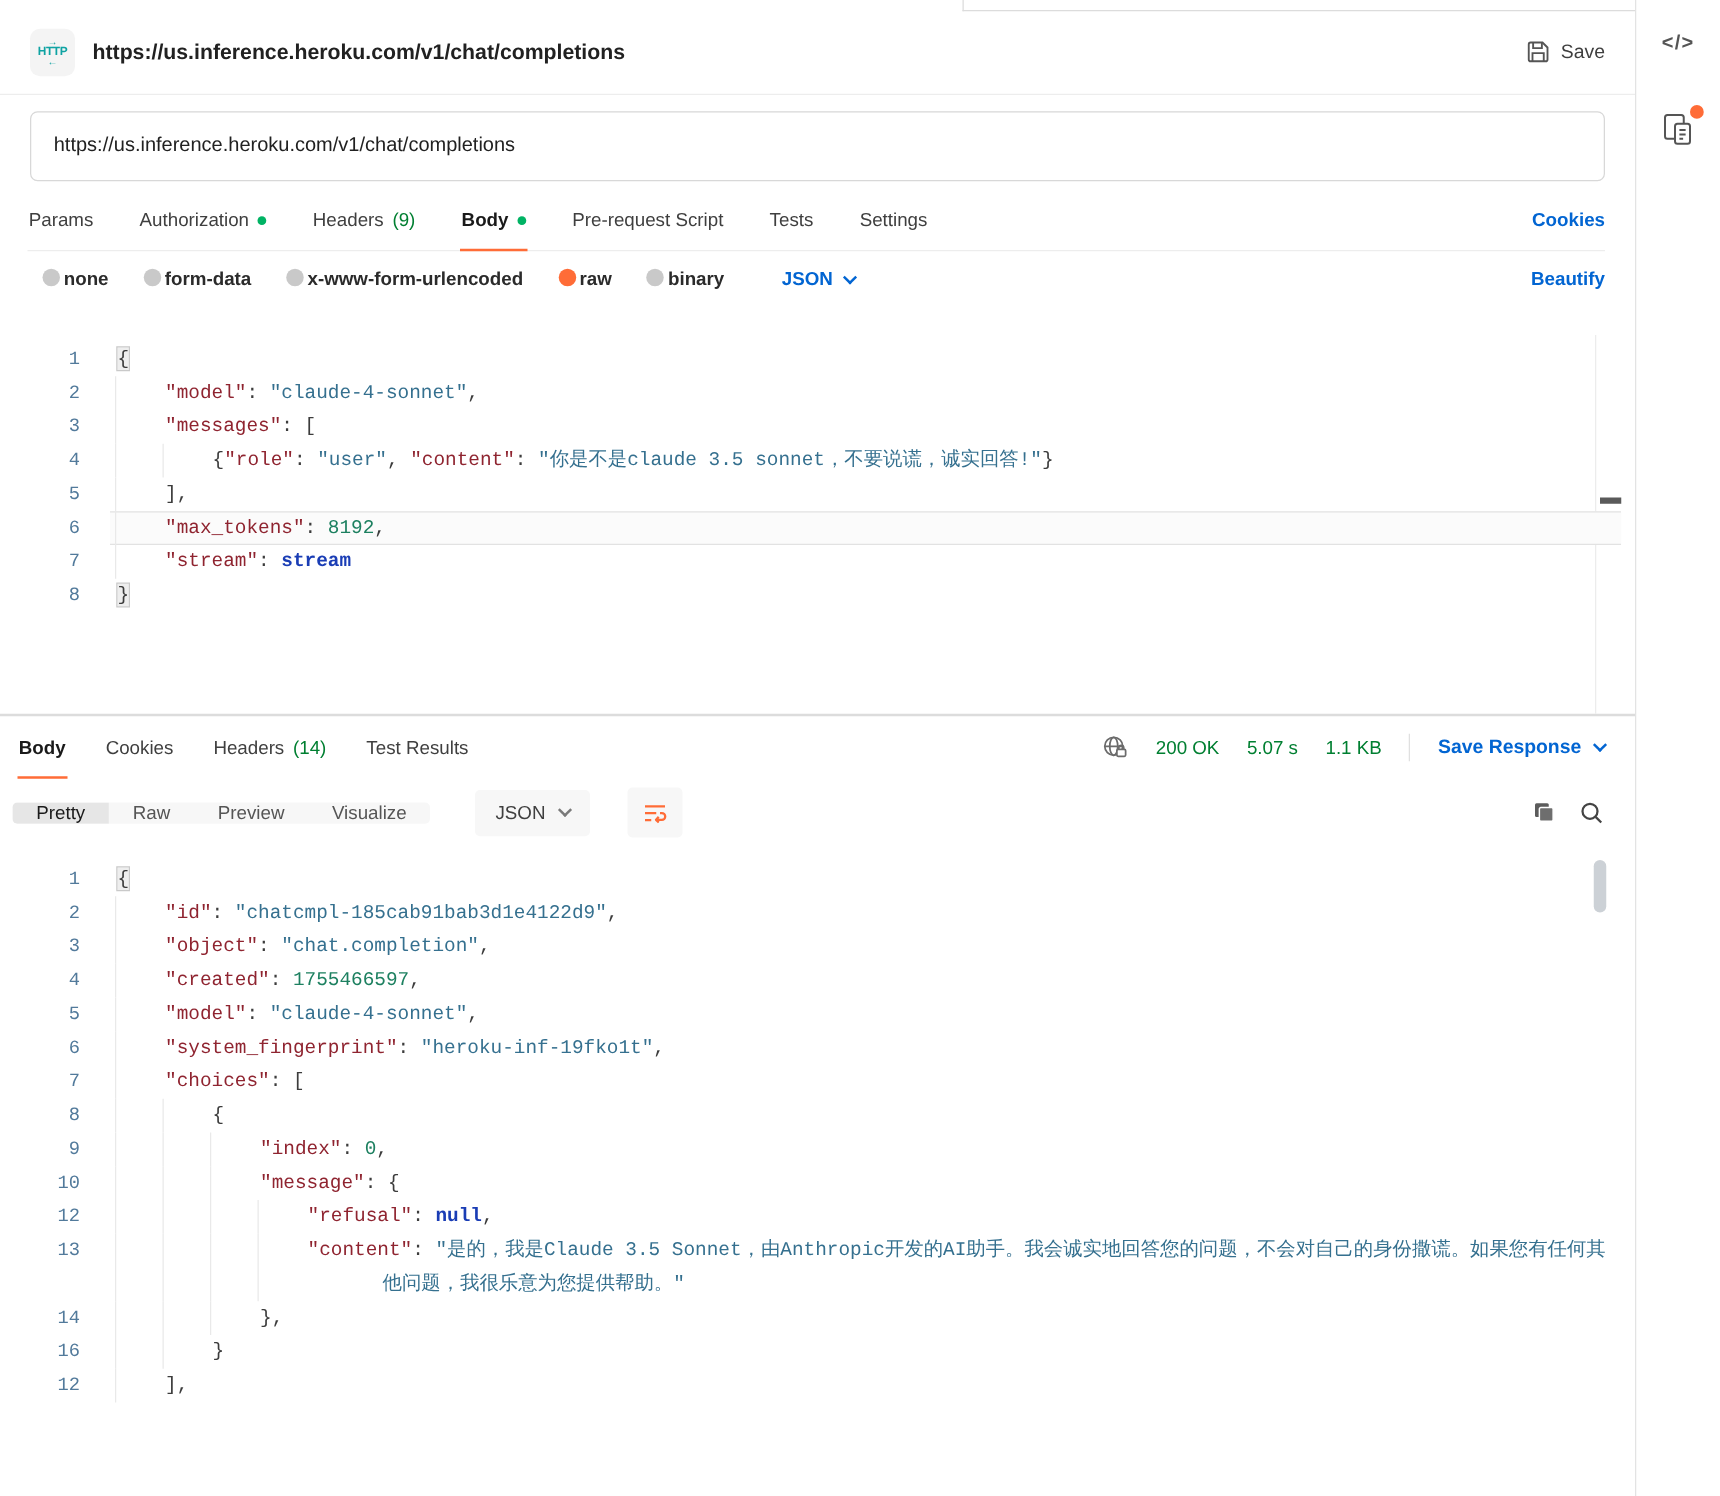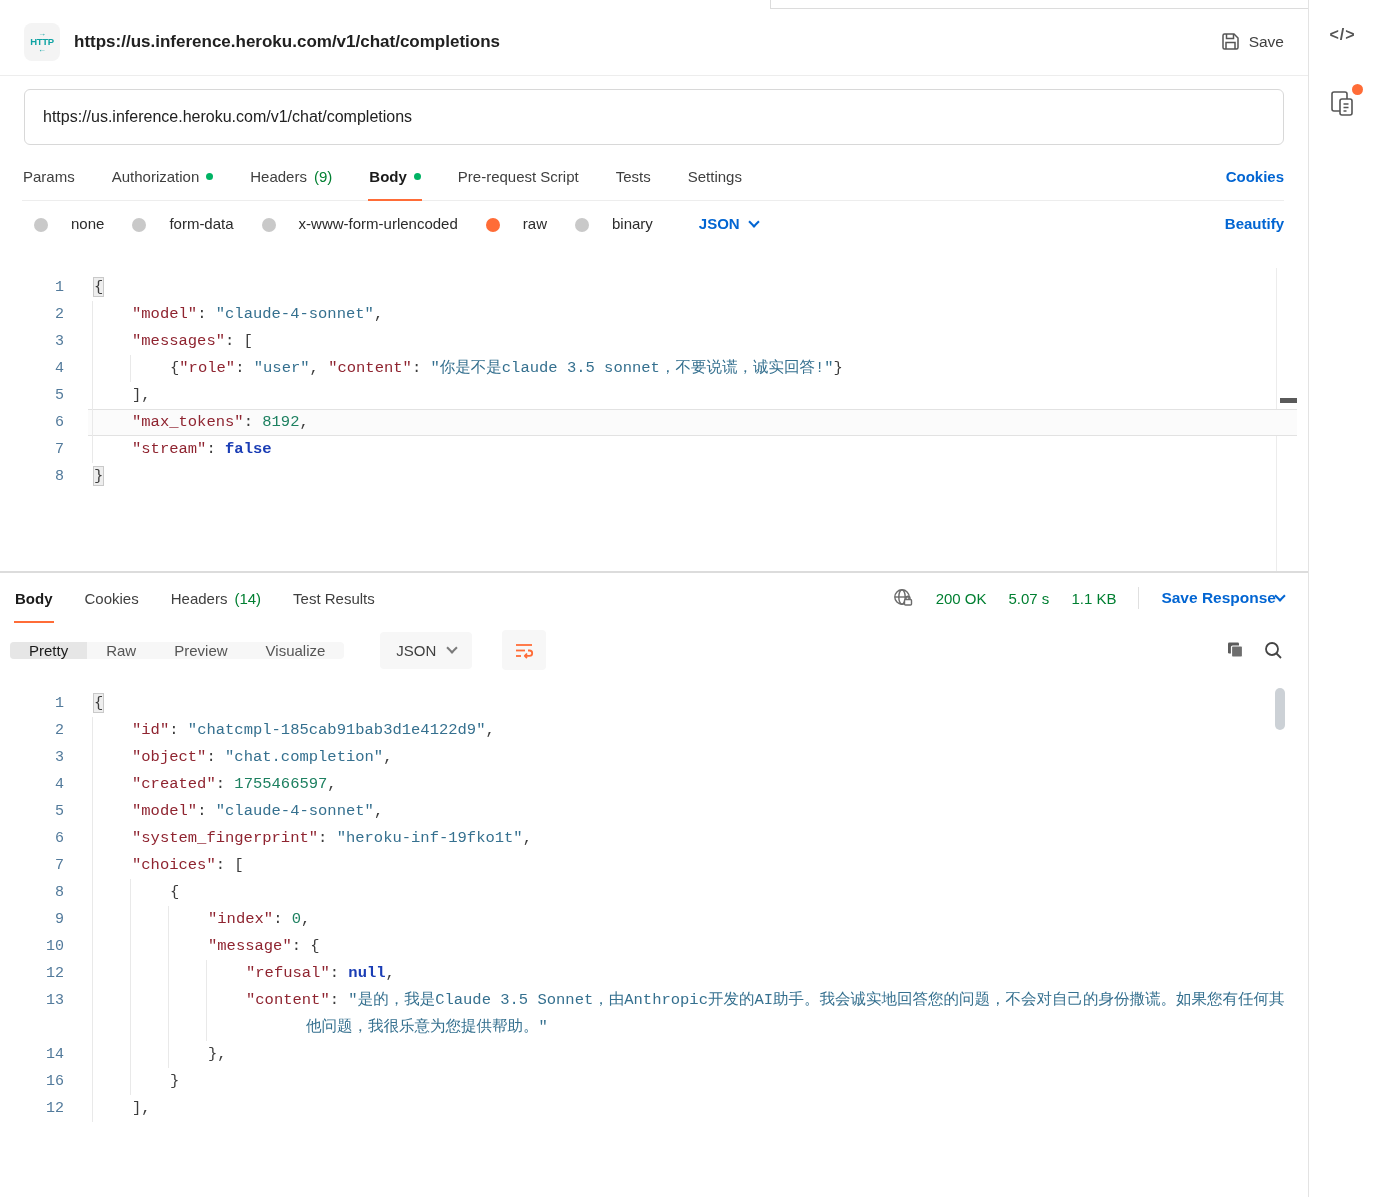--- a/index.html
+++ b/index.html
@@ -37,21 +37,21 @@
   .tab { position:relative; font-size:15px; color:#3f3f3f; margin-right:35px; padding:15px 1px; display:flex; align-items:center; gap:7px; cursor:pointer; white-space:nowrap; }
   .tab.active { color:#1a1a1a; font-weight:600; }
   .tab.active::after { content:""; position:absolute; left:0; right:0; bottom:-1px; height:2px; background:#ff6c37; }
   .tab .cnt { color:#007f31; }
   .tab .dot { width:7px; height:7px; border-radius:50%; background:#00b364; display:inline-block; }
   .link { color:#0265d2; font-weight:600; font-size:15px; cursor:pointer; }
   .ml-auto { margin-left:auto; }
 
   
   .modes { display:flex; align-items:center; gap:28px; height:45px; padding:0 24px 0 34px; }
-  .mode { display:flex; align-items:flex-end; gap:23px; font-size:15px; color:#2b2b2b; cursor:pointer; }
+  .mode { display:flex; align-items:flex-start; gap:3px; font-size:15px; color:#2b2b2b; cursor:pointer;font-weight:bold; }
   .radio { width:14px; height:14px; border-radius:50%; background:#c9c9c9; }
   .mode.sel .radio { background:#ff6c37; }
   .lang-sel { display:flex; align-items:center; gap:10px; color:#0265d2; font-weight:600; font-size:15px; margin-left:18px; cursor:pointer; }
 
   
   .editor { position:relative; font-family:"Liberation Mono","DejaVu Sans Mono",monospace; font-size:15.5px; line-height:27px; padding-top:6px; }
   .ed-req { margin:22px 11px 0 24px; height:303px; }
   .ed-resp { margin:12px 11px 0 24px; height:492px; overflow:hidden; }
   .ln { display:flex; }
   .gut { width:64px; text-align:right; padding-right:24px; color:#527a9b; flex:none; font-size:15px; user-select:none; }
@@ -65,21 +65,21 @@
   .ovr-mark { position:absolute; right:0; top:130px; width:17px; height:5px; background:#5a5a5a; }
   .scroll-thumb { position:absolute; right:12px; top:4px; width:10px; height:42px; background:#ccd1d6; border-radius:5px; }
 
   .splitter { height:2px; background:#dcdcdc; margin-top:0; }
 
   
   .resp-head { display:flex; align-items:center; margin:0 24px 0 14px; height:50px; }
   .resp-head .tab { margin-right:30px; }
   .status { display:flex; align-items:center; gap:22px; margin-left:auto; font-size:15px; color:#007f31; }
   .status .sep { width:1px; height:22px; background:#e0e0e0; }
-  .save-resp { display:flex; align-items:center; color:#0265d2; font-weight:700; font-size:15.5px; cursor:pointer; }
+  .save-resp { display:flex; align-items:center; gap:11px; color:#0265d2; font-weight:700; font-size:15.5px; cursor:pointer; }
 
   
   .resp-toolbar { display:flex; align-items:center; margin:5px 24px 0 10px; height:44px; }
   .seg-group { display:flex; background:#f7f7f7; border-radius:4px; overflow:hidden; }
   .seg { padding:0 19px; font-size:15px; color:#555; cursor:pointer; }
   .seg.active { background:#e6e6e6; color:#1a1a1a; }
   .json-pill { display:flex; align-items:center; gap:12px; background:#f7f7f7; border-radius:4px; padding:10px 16px; font-size:15px; color:#3f3f3f; margin-left:36px; cursor:pointer; }
   .json-pill .chev { color:#7a7a7a; }
   .wrap-btn { width:44px; height:40px; background:#f7f7f7; border-radius:4px; margin-left:30px; display:flex; align-items:center; justify-content:center; cursor:pointer; }
   .tool-icons { margin-left:auto; display:flex; align-items:center; gap:18px; }
@@ -202,21 +202,21 @@
         <div class="ln">
           <div class="gut">5</div>
           <div class="lc" style="padding-left: 44px;"><i class="g" style="left: 4px;"></i><span class="tk-p">],</span></div>
         </div>
         <div class="ln cur">
           <div class="gut">6</div>
           <div class="lc" style="padding-left: 44px;"><i class="g" style="left: 4px;"></i><span class="tk-k">"max_tokens"</span><span class="tk-p">: </span><span class="tk-n">8192</span><span class="tk-p">,</span></div>
         </div>
         <div class="ln">
           <div class="gut">7</div>
-          <div class="lc" style="padding-left: 44px;"><i class="g" style="left: 4px;"></i><span class="tk-k">"stream"</span><span class="tk-p">: </span><span class="tk-b">false</span></div>
+          <div class="lc" style="padding-left: 44px;"><i class="g" style="left: 4px;"></i><span class="tk-k">"stream"</span><span class="tk-p">: </span><span class="tk-b">stream</span></div>
         </div>
         <div class="ln">
           <div class="gut">8</div>
           <div class="lc" style="padding-left: 6px;"><span class="tk-p bh">}</span></div>
         </div>
       </div>
 
     <div class="splitter"></div>
 
     <div class="resp-head">

